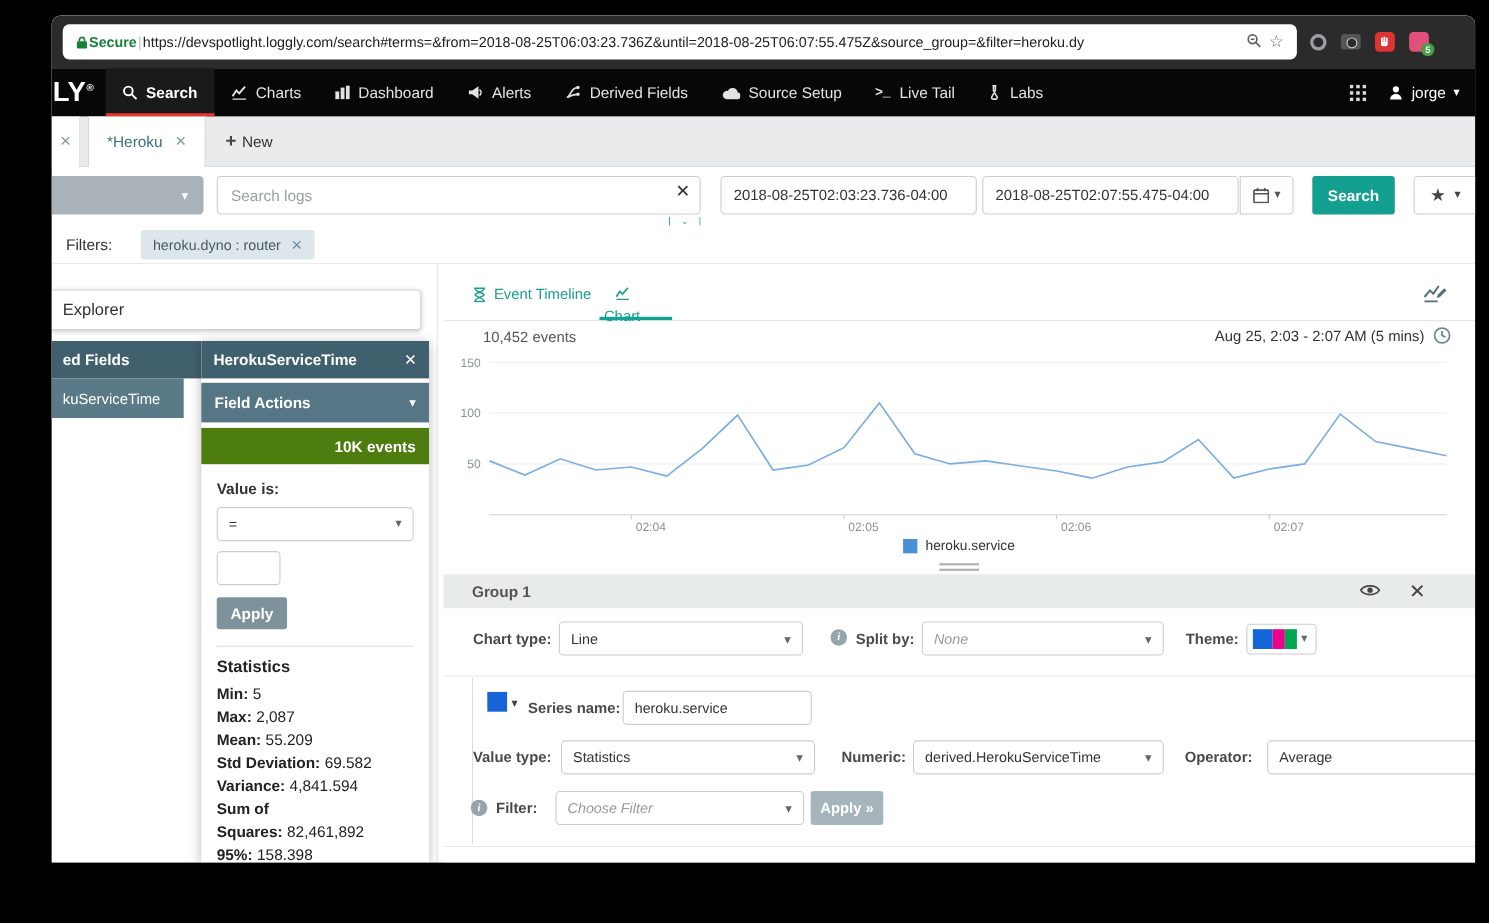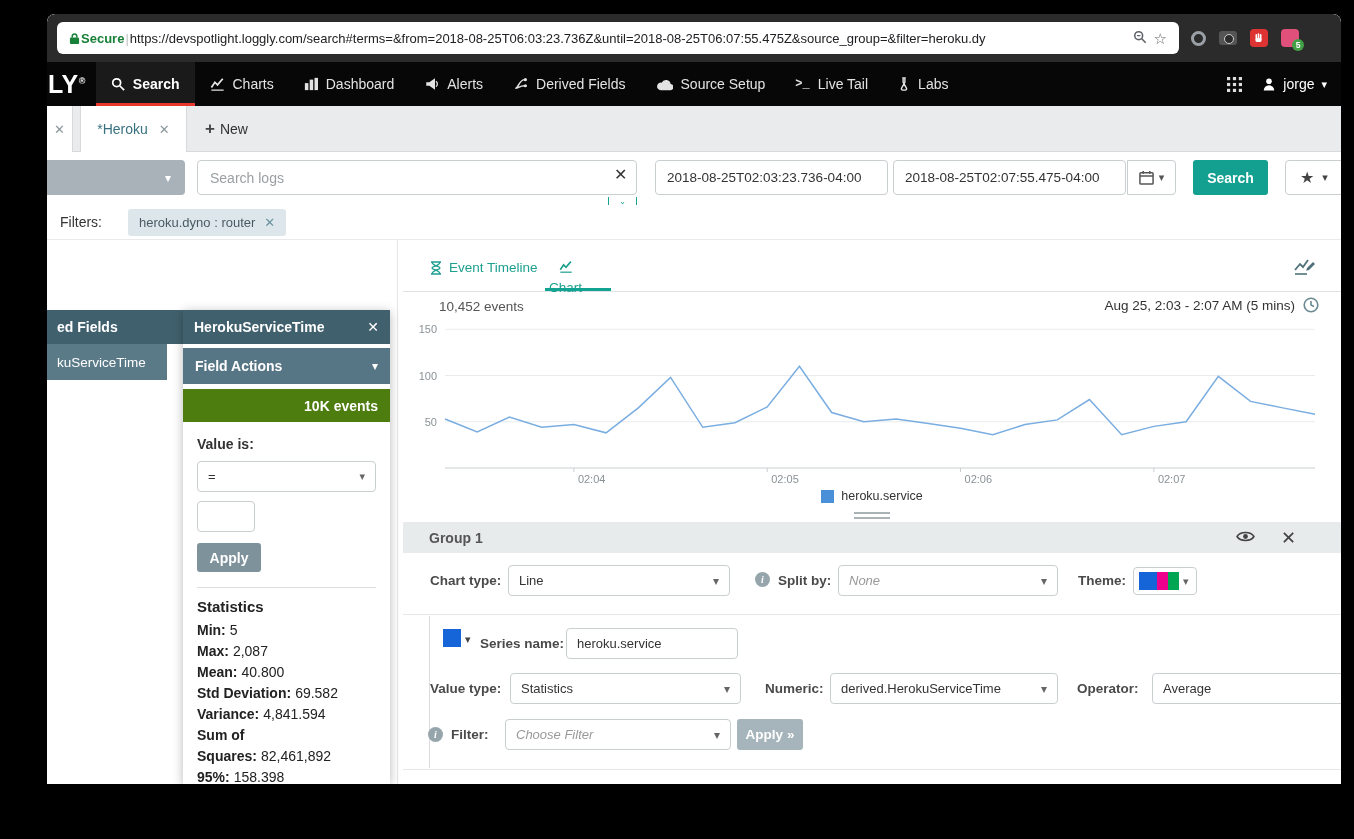--- a/index.html
+++ b/index.html
@@ -354,20 +354,23 @@
     <span class="filters-label">Filters:</span>
     <div class="filter-chip">
       <span>heroku.dyno : router</span>
       <span class="chip-x">✕</span>
     </div>
   </div>
 
   <div class="content">
     <div class="v-divider"></div>
 
+    <div class="explorer-box">
+      <span>Explorer</span>
+    </div>
     <div class="field-list-header">
       <span>ed Fields</span>
     </div>
     <div class="field-list-item">
       <span>kuServiceTime</span>
     </div>
 
     <div class="field-panel">
       <div class="fp-header">
         <span>HerokuServiceTime</span>
@@ -385,21 +388,21 @@
         <div class="fp-select">
           <span>=</span>
           <span class="caret">▾</span>
         </div>
         <input class="fp-input" style="">
         <button class="fp-apply">Apply</button>
         <hr class="fp-hr">
         <div class="fp-stats-title">Statistics</div>
         <div class="fp-stat"><b>Min:</b><span>5</span></div>
         <div class="fp-stat"><b>Max:</b><span>2,087</span></div>
-        <div class="fp-stat"><b>Mean:</b><span>40.800</span></div>
+        <div class="fp-stat"><b>Mean:</b><span>55.209</span></div>
         <div class="fp-stat"><b>Std Deviation:</b><span>69.582</span></div>
         <div class="fp-stat"><b>Variance:</b><span>4,841.594</span></div>
         <div class="fp-stat"><b>Sum of Squares:</b><span>82,461,892</span></div>
         <div class="fp-stat"><b>95%:</b><span>158.398</span></div>
       </div>
     </div>
 
     <div class="chart-panel">
       <div class="cp-tabs-border"></div>
       <div class="cp-tab t1">

